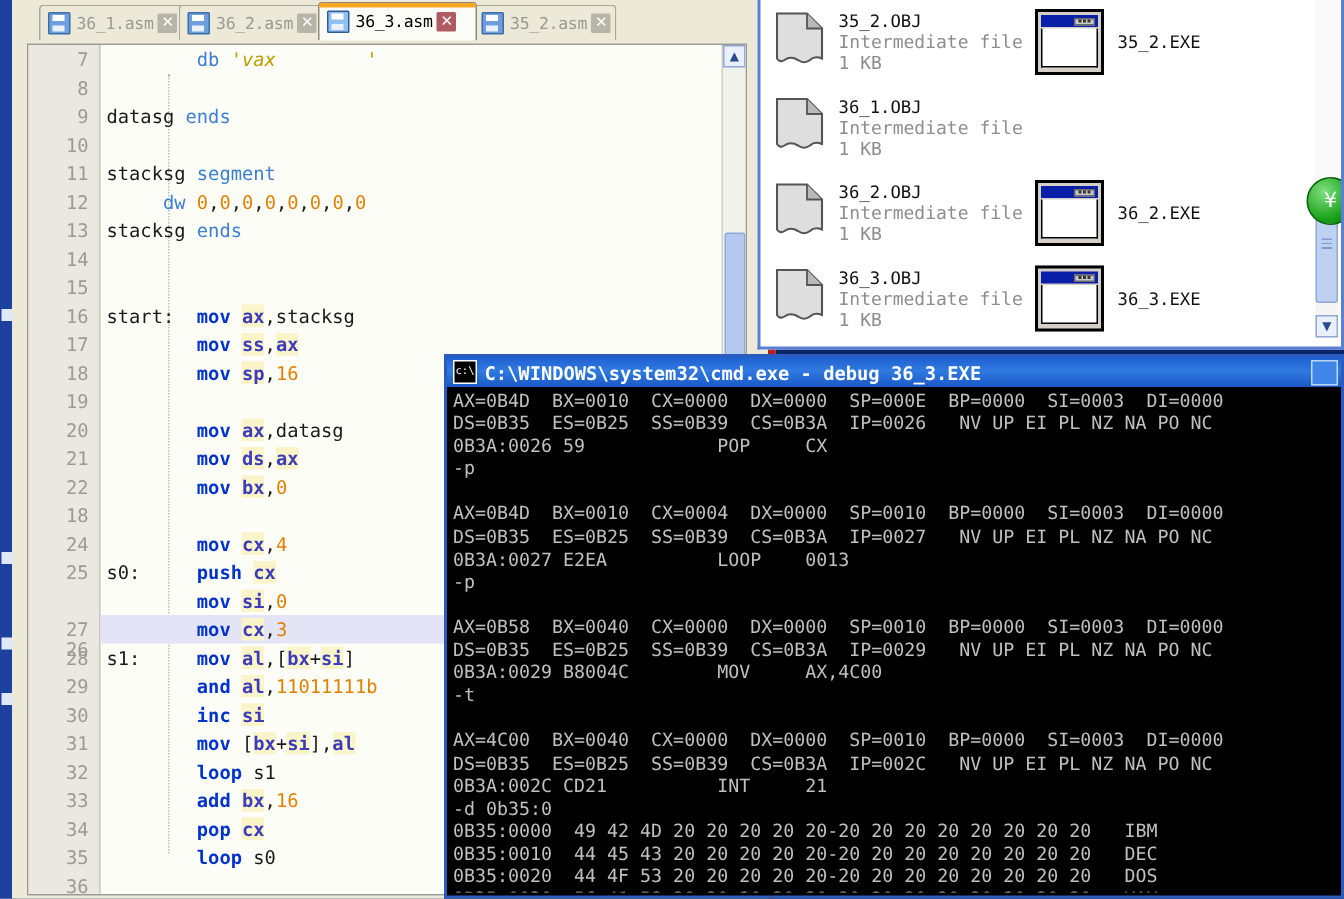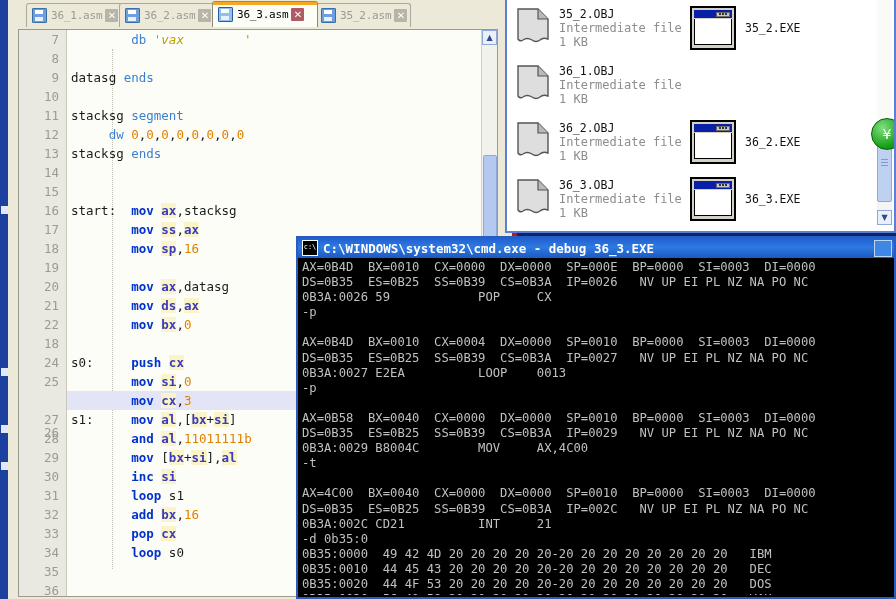--- a/index.html
+++ b/index.html
@@ -346,27 +346,28 @@
         <div class="cl"><span class="ctext"></span></div>
         <div class="cl"><span class="ctext"></span></div>
         <div class="cl"><span class="ctext"><span class="punct">start:  </span><span class="kw">mov</span><span class="punct"> </span><span class="reg">ax</span><span class="punct">,stacksg</span></span></div>
         <div class="cl"><span class="ctext"><span class="punct">        </span><span class="kw">mov</span><span class="punct"> </span><span class="reg">ss</span><span class="punct">,</span><span class="reg">ax</span></span></div>
         <div class="cl"><span class="ctext"><span class="punct">        </span><span class="kw">mov</span><span class="punct"> </span><span class="reg">sp</span><span class="punct">,</span><span class="num">16</span></span></div>
         <div class="cl"><span class="ctext"></span></div>
         <div class="cl"><span class="ctext"><span class="punct">        </span><span class="kw">mov</span><span class="punct"> </span><span class="reg">ax</span><span class="punct">,datasg</span></span></div>
         <div class="cl"><span class="ctext"><span class="punct">        </span><span class="kw">mov</span><span class="punct"> </span><span class="reg">ds</span><span class="punct">,</span><span class="reg">ax</span></span></div>
         <div class="cl"><span class="ctext"><span class="punct">        </span><span class="kw">mov</span><span class="punct"> </span><span class="reg">bx</span><span class="punct">,</span><span class="num">0</span></span></div>
         <div class="cl"><span class="ctext"></span></div>
+        <div class="cl"><span class="ctext"><span class="punct">        </span><span class="kw">mov</span><span class="punct"> </span><span class="reg">cx</span><span class="punct">,</span><span class="num">4</span></span></div>
         <div class="cl"><span class="ctext"><span class="punct">s0:     </span><span class="kw">push</span><span class="punct"> </span><span class="reg">cx</span></span></div>
         <div class="cl"><span class="ctext"><span class="punct">        </span><span class="kw">mov</span><span class="punct"> </span><span class="reg">si</span><span class="punct">,</span><span class="num">0</span></span></div>
         <div class="cl cur"><span class="ctext"><span class="punct">        </span><span class="kw">mov</span><span class="punct"> </span><span class="reg">cx</span><span class="punct">,</span><span class="num">3</span></span></div>
         <div class="cl"><span class="ctext"><span class="punct">s1:     </span><span class="kw">mov</span><span class="punct"> </span><span class="reg">al</span><span class="punct">,</span><span class="punct">[</span><span class="reg">bx</span><span class="punct">+</span><span class="reg">si</span><span class="punct">]</span></span></div>
         <div class="cl"><span class="ctext"><span class="punct">        </span><span class="kw">and</span><span class="punct"> </span><span class="reg">al</span><span class="punct">,</span><span class="num">11011111b</span></span></div>
+        <div class="cl"><span class="ctext"><span class="punct">        </span><span class="kw">inc</span><span class="punct"> </span><span class="reg">si</span></span></div>
         <div class="cl"><span class="ctext"><span class="punct">        </span><span class="kw">mov</span><span class="punct"> [</span><span class="reg">bx</span><span class="punct">+</span><span class="reg">si</span><span class="punct">],</span><span class="reg">al</span></span></div>
-        <div class="cl"><span class="ctext"><span class="punct">        </span><span class="kw">inc</span><span class="punct"> </span><span class="reg">si</span></span></div>
         <div class="cl"><span class="ctext"><span class="punct">        </span><span class="kw">loop</span><span class="punct"> s1</span></span></div>
         <div class="cl"><span class="ctext"><span class="punct">        </span><span class="kw">add</span><span class="punct"> </span><span class="reg">bx</span><span class="punct">,</span><span class="num">16</span></span></div>
         <div class="cl"><span class="ctext"><span class="punct">        </span><span class="kw">pop</span><span class="punct"> </span><span class="reg">cx</span></span></div>
         <div class="cl"><span class="ctext"><span class="punct">        </span><span class="kw">loop</span><span class="punct"> s0</span></span></div>
       </div>
 
     <div id="edit-scroll">
       <div class="arrow">▲</div>
       <div class="thumb"></div>
     </div>

